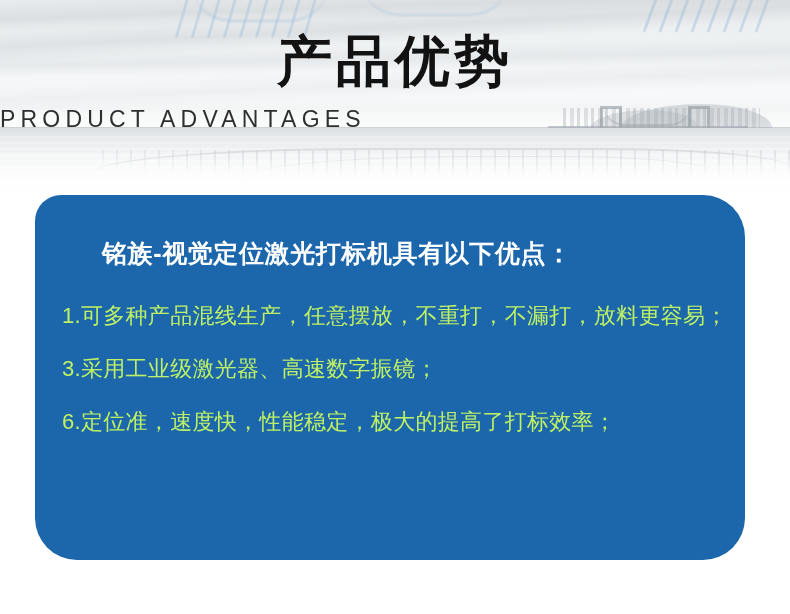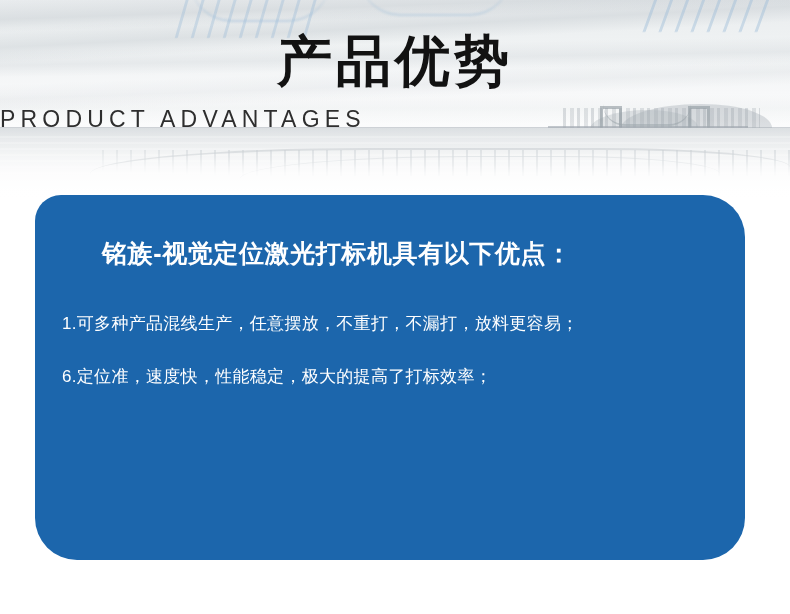--- a/index.html
+++ b/index.html
@@ -293,24 +293,24 @@
   .panel-list {
     position: absolute;
     left: 27px;
     top: 103px;
     width: 660px;
     margin: 0;
     padding: 0;
     list-style: none;
   }
   .panel-list li {
-    font-size: 17px;
+    font-size: 22px;
     line-height: 28px;
-    color: #ffffff;
-    margin: 12px 0 25px 0;
+    color: #bef264;
+    margin: 4px 0 25px 0;
     letter-spacing: 0.3px;
     white-space: nowrap;
   }
   .panel-list li:last-child {
     margin-bottom: 0;
   }
 </style>
 </head>
 <body>
 
@@ -346,17 +346,18 @@
 
     <div class="banner-title">产品优势</div>
     <div class="banner-subtitle">PRODUCT ADVANTAGES</div>
   </div>
 
   <div class="panel">
     <div class="panel-heading">铭族-视觉定位激光打标机具有以下优点：</div>
 
     <ul class="panel-list">
       <li>1.可多种产品混线生产，任意摆放，不重打，不漏打，放料更容易；</li>
+      <li>3.采用工业级激光器、高速数字振镜；</li>
       <li>6.定位准，速度快，性能稳定，极大的提高了打标效率；</li>
     </ul>
   </div>
 
 </div>
 
 </body></html>

